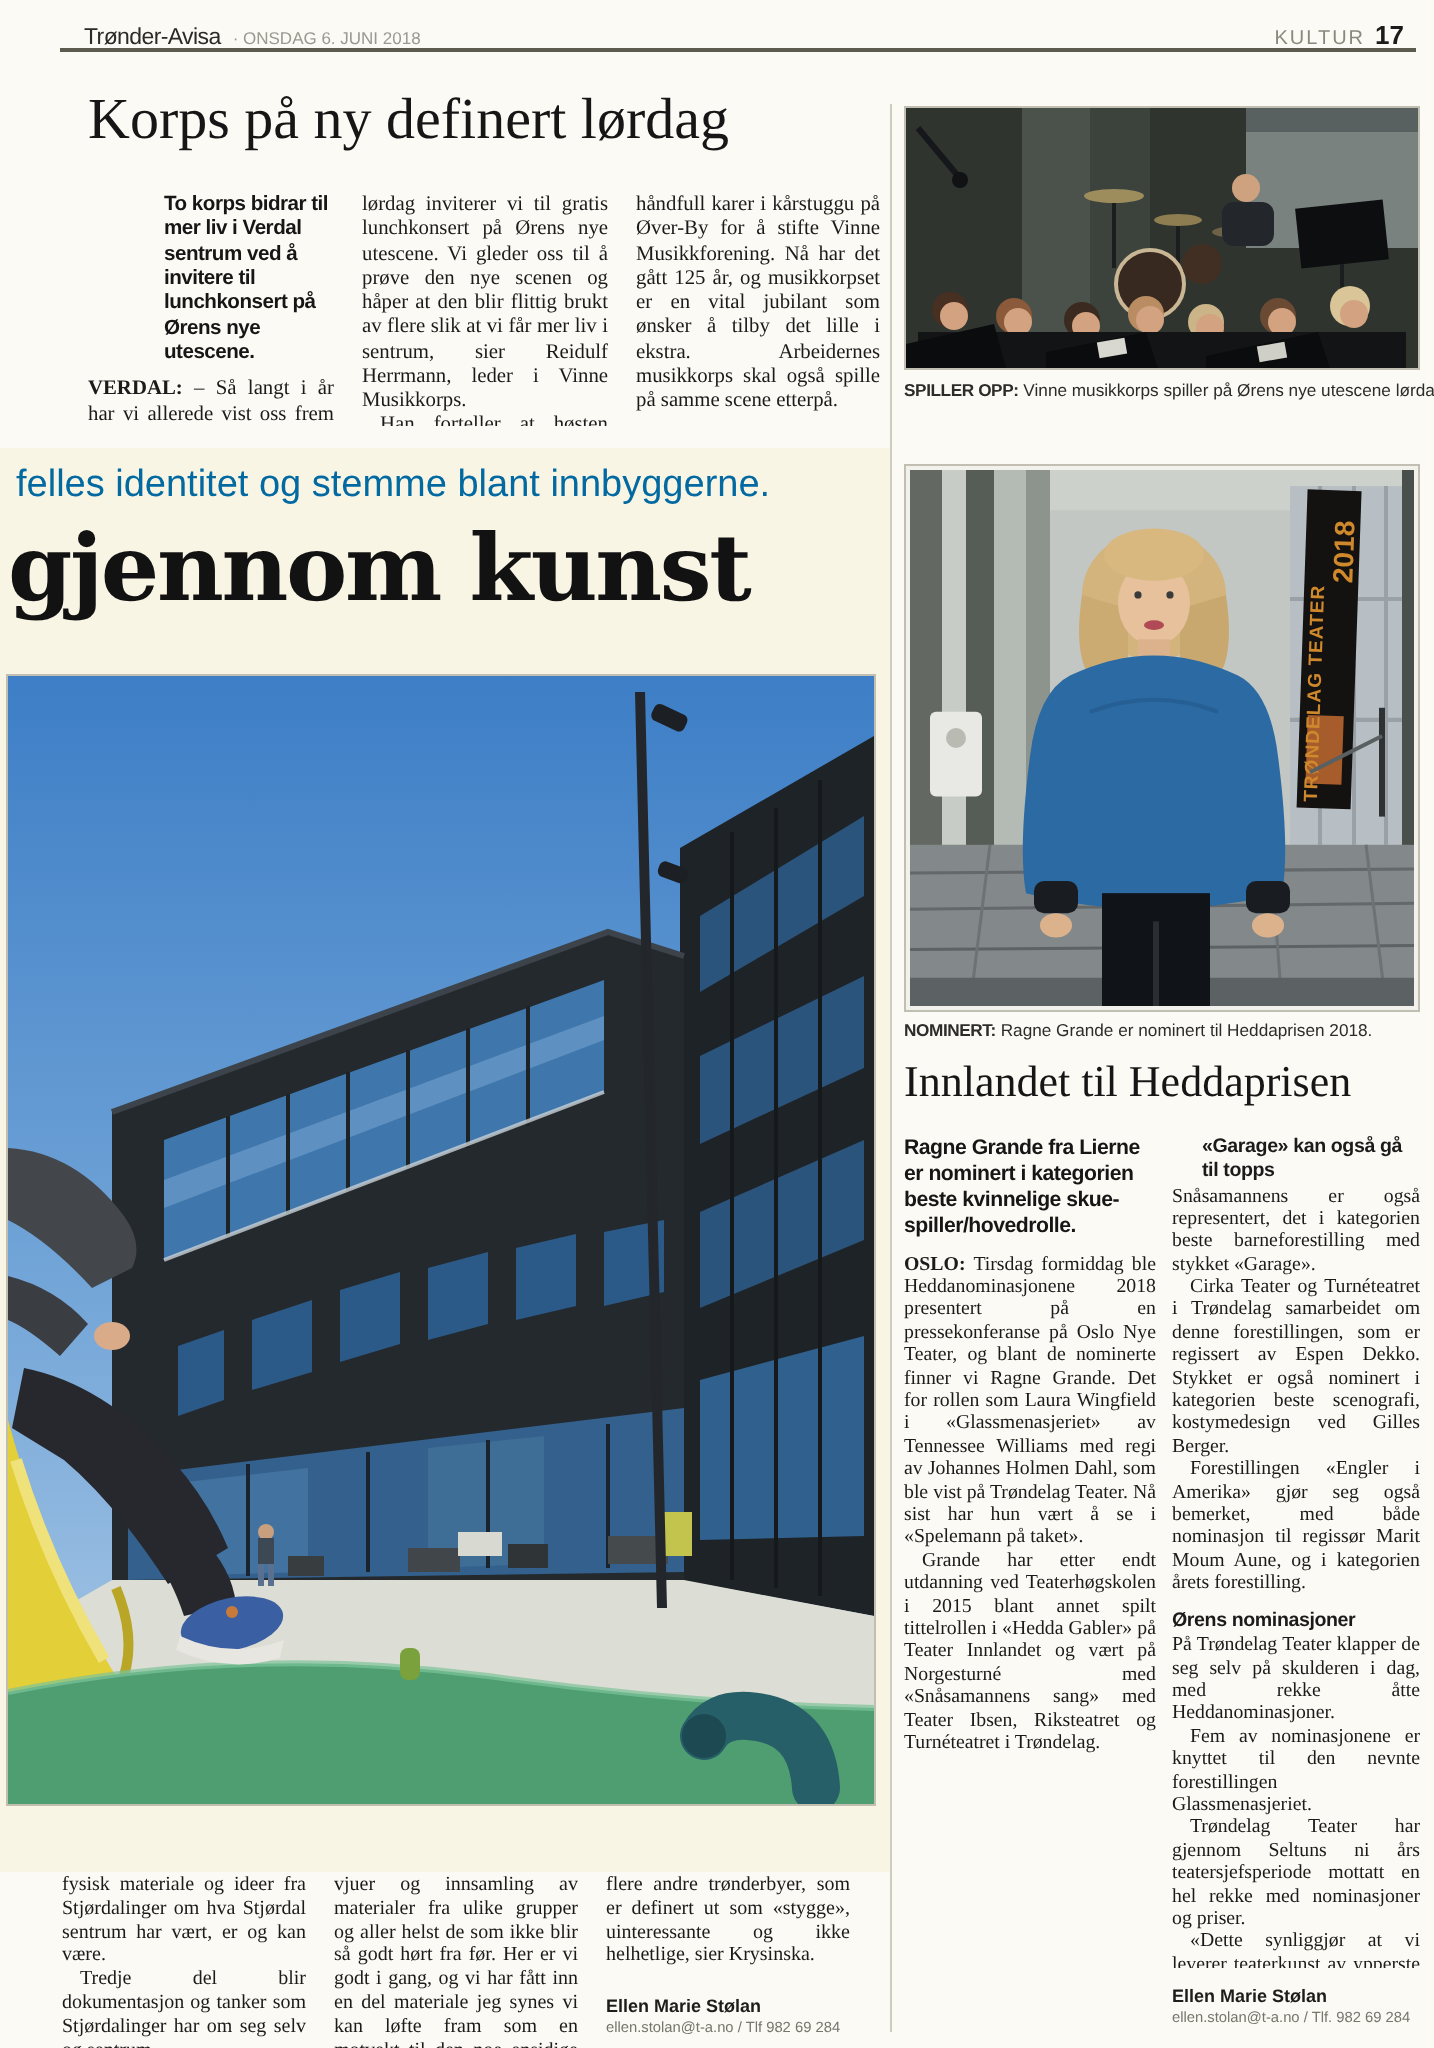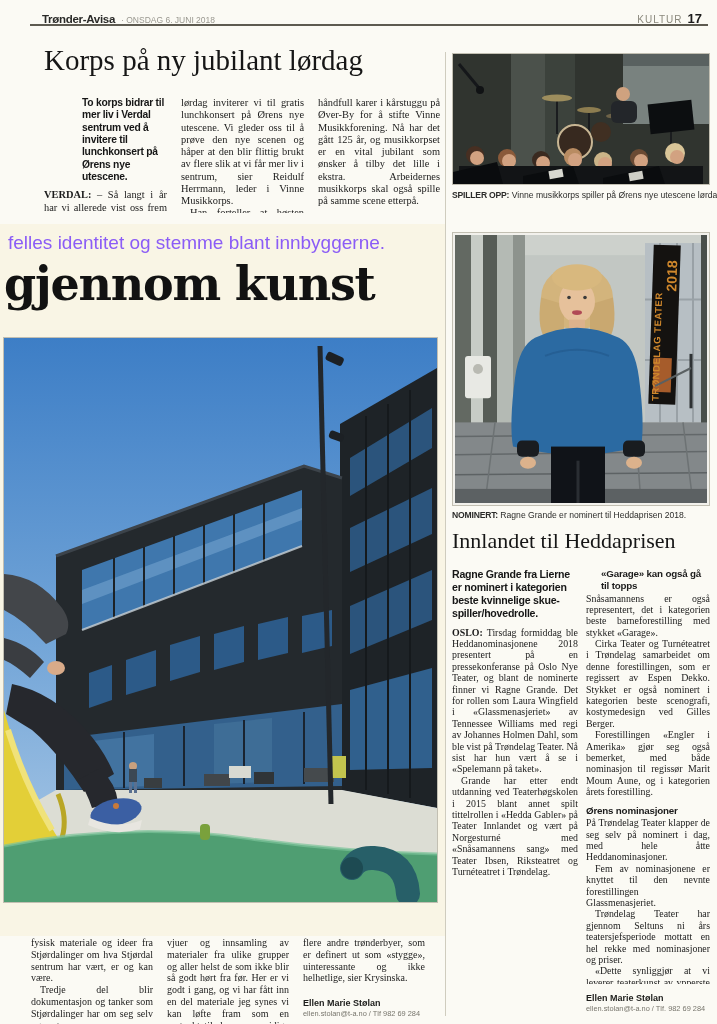--- a/index.html
+++ b/index.html
@@ -3,29 +3,29 @@
 <meta charset="utf-8">
 <style>
   html,body{margin:0;padding:0;background:#e8e6de;}
   #page{
     position:relative;width:717px;height:1024px;margin:0 auto;
     background:#fbfaf4;overflow:hidden;
     font-family:"Liberation Serif",serif;color:#1b1b1b;
   }
   .abs{position:absolute;}
   
-  .masthead{font-family:"Liberation Sans",sans-serif;font-weight:bold;font-size:11.5px;color:#2a2a28;letter-spacing:-0.3px;}
+  .masthead{font-family:"Liberation Sans",sans-serif;font-weight:normal;font-size:11.5px;color:#2a2a28;letter-spacing:-0.3px;}
   .head-date{font-family:"Liberation Sans",sans-serif;font-size:8.5px;color:#9a9890;margin-left:6px;}
   .head-section{font-family:"Liberation Sans",sans-serif;font-size:10px;color:#8b897d;letter-spacing:1px;}
   .head-page{font-family:"Liberation Sans",sans-serif;font-weight:bold;font-size:13px;color:#1b1b1b;margin-left:5px;}
   .head-rule{border-top:2px solid #5d5a50;}
   
   .hl-serif{font-family:"Liberation Serif",serif;font-weight:normal;color:#161616;line-height:1.02;}
   .hl-kunst{font-family:"DejaVu Serif",serif;font-weight:bold;color:#121212;letter-spacing:-1.2px;line-height:1;}
-  .kicker{font-family:"Liberation Sans",sans-serif;color:#8b5cf6;line-height:1.1;}
+  .kicker{font-family:"Liberation Sans",sans-serif;color:#0369a1;line-height:1.1;}
   
   .lead{font-family:"Liberation Sans",sans-serif;font-weight:bold;color:#161616;line-height:1.2;letter-spacing:-0.25px;}
   .bt{font-size:10.4px;line-height:1.18;text-align:justify;}
   .bt2{font-size:9.9px;line-height:1.15;text-align:justify;}
   .bt p{margin:0;}
   .ind{text-indent:9px;}
   .lab{font-weight:bold;}
   .subhead{font-family:"Liberation Sans",sans-serif;font-weight:bold;font-size:9.8px;line-height:1.2;margin:7px 0 1px 0;letter-spacing:-0.2px;}
   .subhead.first{margin-top:0;margin-left:15px;}
   
@@ -50,21 +50,21 @@
   <div class="abs cream" style="left:0;top:224px;width:446px;height:712px;"></div>
 
   <div class="abs" style="left:42px;top:9px;width:660px;height:14px;">
     <span class="masthead">Trønder-Avisa</span><span class="head-date">· ONSDAG 6. JUNI 2018</span>
     <span class="abs" style="right:0;top:0;"><span class="head-section">KULTUR</span><span class="head-page">17</span></span>
   </div>
   <div class="abs head-rule" style="left:30px;top:24px;width:678px;height:0;"></div>
 
   <div class="abs vrule" style="left:445px;top:52px;height:964px;"></div>
 
-  <div class="abs hl-serif" style="left:44px;top:46px;width:400px;font-size:29px;">Korps på ny jubilant lørdag</div>
+  <div class="abs hl-serif" style="left:44px;top:46px;width:400px;font-size:29px;">Korps på ny definert lørdag</div>
 
   <div class="abs" style="left:44px;top:97px;width:123px;height:116px;overflow:hidden;">
     <div class="lead" style="font-size:10.3px;margin-bottom:6px;margin-left:38px;">To korps bidrar til mer liv i Verdal sentrum ved å invitere til lunchkonsert på Ørens nye utescene.</div>
     <div class="bt"><span class="lab">VERDAL:</span><span> – Så langt i år har vi allerede vist oss frem og spilt 1. og 17. mai, under Verdalsoratoriet og Vømmølopptoget, men på</span></div>
   </div>
   <div class="abs bt" style="left:181px;top:97px;width:123px;height:116px;overflow:hidden;">
     <p>lørdag inviterer vi til gratis lunchkonsert på Ørens nye utescene. Vi gleder oss til å prøve den nye scenen og håper at den blir flittig brukt av flere slik at vi får mer liv i sentrum, sier Reidulf Herrmann, leder i Vinne Musikkorps.</p>
     <p class="ind">Han forteller at høsten 1893, bare fem måneder etter det store raset i Verdal, møttes en</p>
   </div>
   <div class="abs" style="left:318px;top:97px;width:122px;height:116px;overflow:hidden;">
@@ -298,21 +298,21 @@
     <div class="bt2"><span class="lab">OSLO:</span><span> Tirsdag formiddag ble Heddanominasjonene 2018 presentert på en pressekonferanse på Oslo Nye Teater, og blant de nominerte finner vi Ragne Grande. Det for rollen som Laura Wingfield i «Glassmenasjeriet» av Tennessee Williams med regi av Johannes Holmen Dahl, som ble vist på Trøndelag Teater. Nå sist har hun vært å se i «Spelemann på taket».</span></div>
     <div class="bt2 ind">Grande har etter endt utdanning ved Teaterhøgskolen i 2015 blant annet spilt tittelrollen i «Hedda Gabler» på Teater Innlandet og vært på Norgesturné med «Snåsamannens sang» med Teater Ibsen, Riksteatret og Turnéteatret i Trøndelag.</div>
   </div>
 
   <div class="abs" style="left:586px;top:568px;width:124px;height:416px;overflow:hidden;">
     <div class="subhead first">«Garage» kan også gå til topps</div>
     <div class="bt2">Snåsamannens er også representert, det i kategorien beste barneforestilling med stykket «Garage».</div>
     <div class="bt2 ind">Cirka Teater og Turnéteatret i Trøndelag samarbeidet om denne forestillingen, som er regissert av Espen Dekko. Stykket er også nominert i kategorien beste scenografi, kostymedesign ved Gilles Berger.</div>
     <div class="bt2 ind">Forestillingen «Engler i Amerika» gjør seg også bemerket, med både nominasjon til regissør Marit Moum Aune, og i kategorien årets forestilling.</div>
     <div class="subhead">Ørens nominasjoner</div>
-    <div class="bt2">På Trøndelag Teater klapper de seg selv på nominert i dag, med hele åtte Heddanominasjoner.</div>
+    <div class="bt2">På Trøndelag Teater klapper de seg selv på skulderen i dag, med rekke åtte Heddanominasjoner.</div>
     <div class="bt2 ind">Fem av nominasjonene er knyttet til den nevnte forestillingen Glassmenasjeriet.</div>
     <div class="bt2 ind">Trøndelag Teater har gjennom Seltuns ni års teatersjefsperiode mottatt en hel rekke med nominasjoner og priser.</div>
     <div class="bt2 ind">«Dette synliggjør at vi leverer teaterkunst av ypperste kvalitet og er meget motiverende for videre arbeid», skriver teatret i en pressemelding.</div>
 
   </div>
   <div class="abs" style="left:586px;top:993px;width:124px;">
     <div class="byline-name">Ellen Marie Stølan</div>
     <div class="byline-contact">ellen.stolan@t-a.no / Tlf. 982 69 284</div>
   </div>
 

